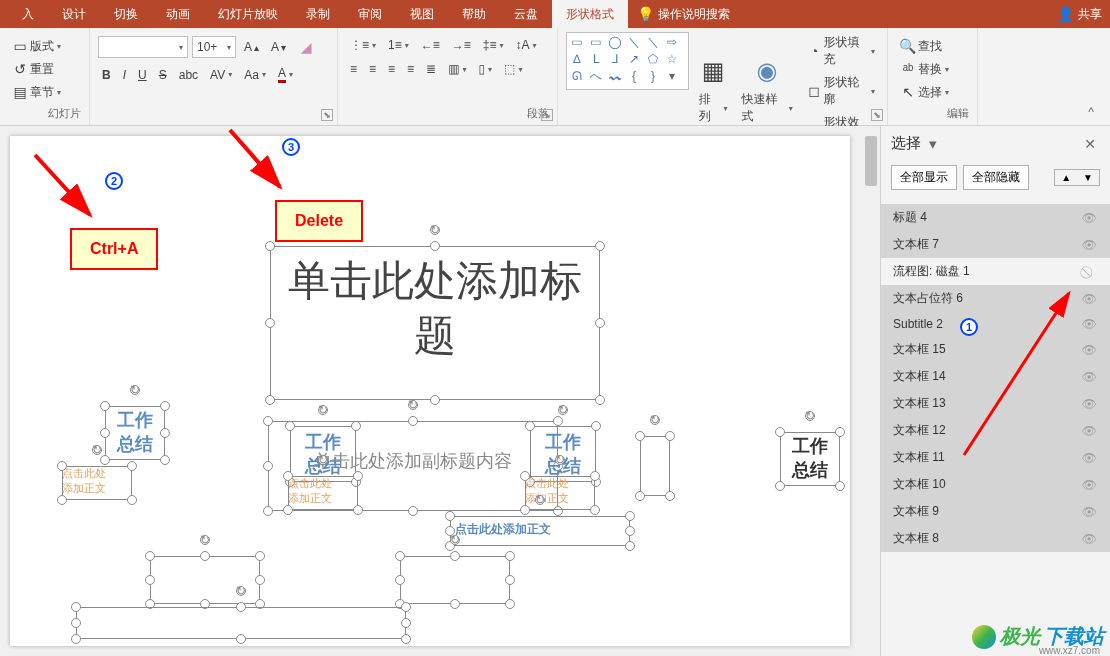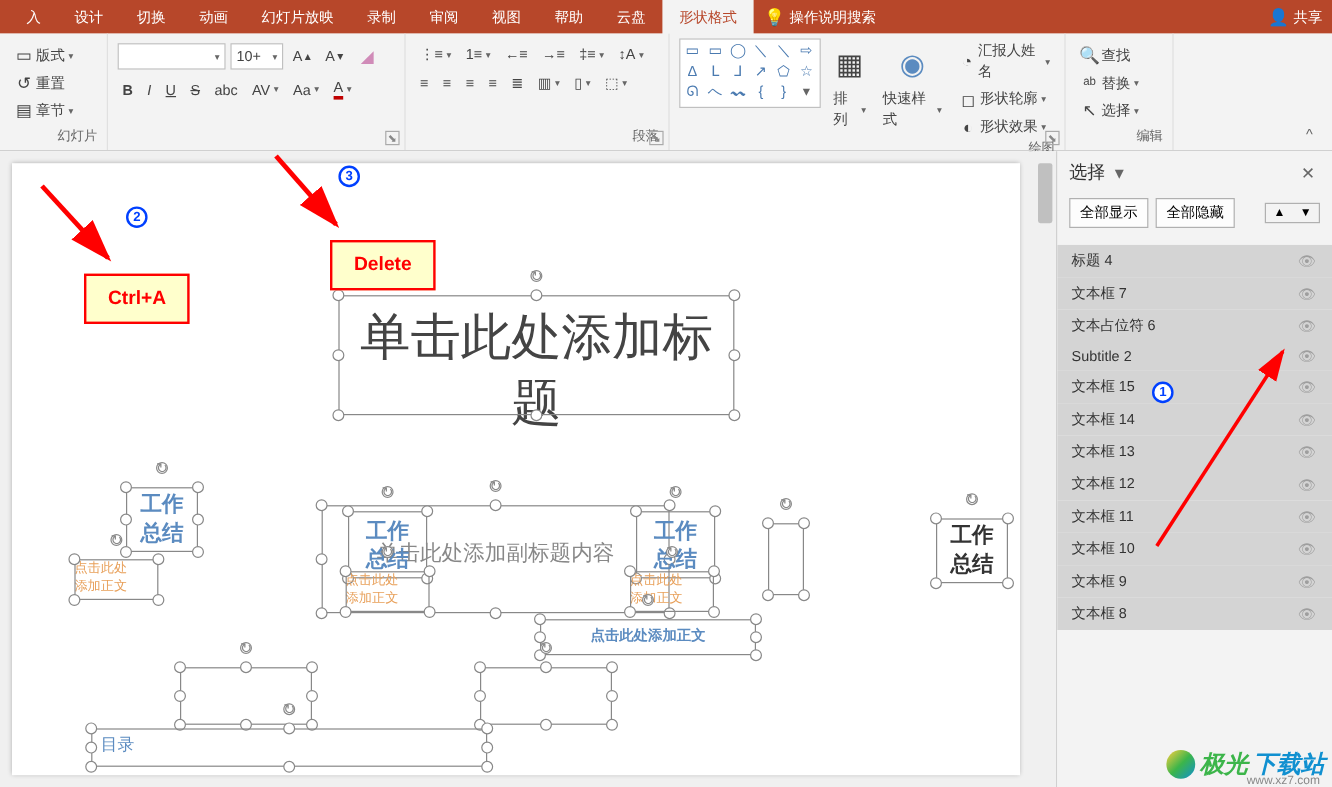--- a/index.html
+++ b/index.html
@@ -44,21 +44,21 @@
 .handle.rot::before { content: "↻"; position: absolute; font-size: 12px; left: -1px; top: -3px; color: #888; }
 .handle.tl { top: -6px; left: -6px; } .handle.tr { top: -6px; right: -6px; }
 .handle.bl { bottom: -6px; left: -6px; } .handle.br { bottom: -6px; right: -6px; }
 .handle.tm { top: -6px; left: 50%; margin-left: -5px; } .handle.bm { bottom: -6px; left: 50%; margin-left: -5px; }
 .handle.ml { left: -6px; top: 50%; margin-top: -5px; } .handle.mr { right: -6px; top: 50%; margin-top: -5px; }
 .big-title { font-size: 42px; color: #444; text-align: center; line-height: 1.3; }
 .subtitle-txt { font-size: 18px; color: #888; text-align: center; }
 .work-summary { font-size: 18px; color: #5b8bc0; text-align: center; font-weight: bold; }
 .work-summary-dark { font-size: 18px; color: #333; font-weight: bold; text-align: center; }
 .small-orange { font-size: 11px; color: #e8a05a; text-align: left; }
-.small-blue { font-size: 12px; color: #5b8bc0; text-align: center; font-weight: bold; }
+.small-blue { font-size: 12px; color: #5b8bc0; font-weight: bold; }
 .reporter { font-size: 20px; color: #666; }
 .toc { font-size: 14px; color: #5b8bc0; }
 
 
 .callout { position: absolute; background: #ffffcc; border: 2px solid #ff0000; padding: 10px 18px; font-weight: bold; color: #ff0000; font-size: 16px; z-index: 50; }
 .arrow { position: absolute; z-index: 49; }
 .num-badge { position: absolute; width: 18px; height: 18px; border-radius: 50%; background: #fff; border: 2px solid #0040ff; color: #0040ff; font-size: 11px; font-weight: bold; display: flex; align-items: center; justify-content: center; z-index: 60; }
 
 
 .sel-pane { position: absolute; right: 0; top: 126px; bottom: 0; width: 230px; background: #f3f3f3; border-left: 1px solid #d0d0d0; display: flex; flex-direction: column; }
@@ -237,21 +237,21 @@
       <div class="btn-col" style="align-items:center">
         <div class="ico" style="width:32px;height:32px;font-size:24px;color:#5b8bc0">◉</div>
         <div class="rbtn">
             <span>快速样式</span>
             <span class="dd">▾</span>
           </div>
       </div>
       <div class="btn-col">
         <div class="rbtn">
             <span class="ico">◔</span>
-            <span>汇报人姓名</span>
+            <span>形状填充</span>
             <span class="dd">▾</span>
           </div>
         <div class="rbtn">
             <span class="ico">◻</span>
             <span>形状轮廓</span>
             <span class="dd">▾</span>
           </div>
         <div class="rbtn">
             <span class="ico">◐</span>
             <span>形状效果</span>
@@ -285,21 +285,21 @@
     <div class="group-label">编辑</div>
   </div>
   <div class="group" style="flex:1;border:none">
       <span style="margin:auto 8px 4px auto;color:#666">^</span>
     </div>
 </div>
 
 <div class="workspace">
   <div class="slide">
 
-    <div class="obj" style="left:272px;top:110px;width:330px;height:100px">
+    <div class="obj" style="left:260px;top:110px;width:330px;height:154px">
       <div class="sel-box" style="inset:0">
         <div class="handle rot"></div>
           <div class="handle tl"></div>
           <div class="handle tr"></div>
           <div class="handle bl"></div>
           <div class="handle br"></div>
           <div class="handle tm"></div>
           <div class="handle bm"></div>
           <div class="handle ml"></div>
           <div class="handle mr"></div>
@@ -459,21 +459,20 @@
           <div class="handle rot"></div>
           <div class="handle tl"></div>
           <div class="handle tr"></div>
           <div class="handle bl"></div>
           <div class="handle br"></div>
           <div class="handle tm"></div>
           <div class="handle bm"></div>
           <div class="handle ml"></div>
           <div class="handle mr"></div>
         </div>
-      <div class="toc" style="padding:5px 8px">目录</div>
     </div>
 
   </div>
   <div class="scrollbar-v">
       <div class="thumb"></div>
     </div>
 </div>
 
 <svg class="arrow" style="left:30px;top:150px" width="80" height="80">
     <defs>
@@ -513,20 +512,24 @@
   </div>
   <div class="sel-list" id="sel-list">
       <div class="sel-item selected">
         <span>标题 4</span>
         <span class="eye" style="opacity: 0.7;">👁</span>
       </div>
       <div class="sel-item selected">
         <span>文本框 7</span>
         <span class="eye" style="opacity: 0.7;">👁</span>
       </div>
+      <div class="sel-item">
+        <span>流程图: 磁盘 1</span>
+        <span class="eye" style="opacity: 0.6;">⃠</span>
+      </div>
       <div class="sel-item selected">
         <span>文本占位符 6</span>
         <span class="eye" style="opacity: 0.7;">👁</span>
       </div>
       <div class="sel-item selected">
         <span>Subtitle 2</span>
         <span class="eye" style="opacity: 0.7;">👁</span>
       </div>
       <div class="sel-item selected">
         <span>文本框 15</span>

